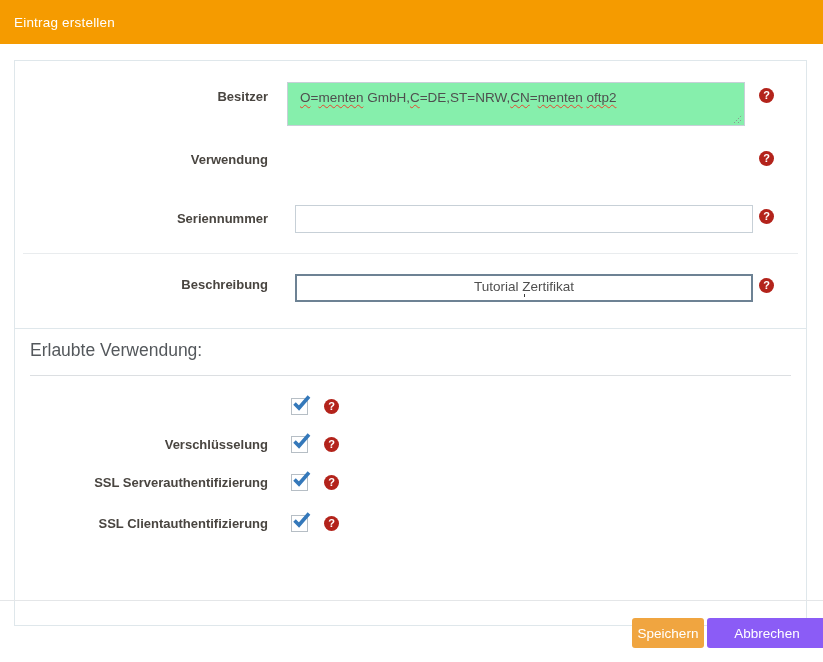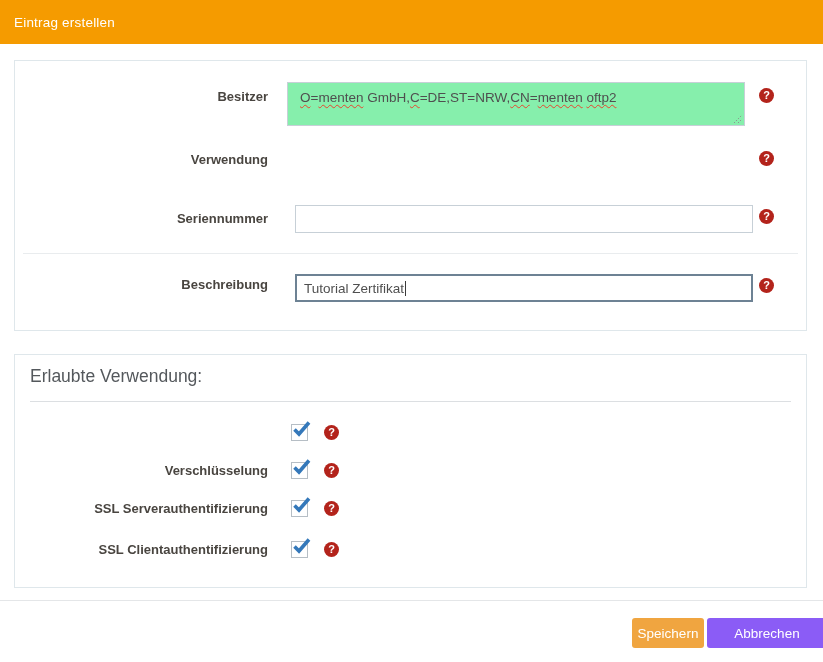--- a/index.html
+++ b/index.html
@@ -20,21 +20,21 @@
   }
   .dialog-title { color: #ffffff; font-size: 13.5px; letter-spacing: .2px; }
 
   
   .panel {
     position: absolute; left: 14px; width: 793px;
     background: #ffffff;
     border: 1px solid #dfe7eb;
   }
   .panel-form  { top: 60px;  height: 271px; }
-  .panel-usage { top: 354px; height: 234px; }
+  .panel-usage { top: 328px; height: 298px; }
 
   
   .f-label {
     position: absolute; left: 0; width: 253px;
     text-align: right;
     font-size: 13px; font-weight: 700; color: #494540;
   }
   .area {
     position: absolute; left: 272px; width: 458px; height: 44px;
     border: 1px solid #c7d0d7;
@@ -46,21 +46,21 @@
   .text-input {
     position: absolute; left: 280px; width: 458px; height: 28px;
     border: 1px solid #c7d0d7;
     padding: 4px 8px;
     font-size: 13.5px; color: #4f4f4f;
     font-family: "Liberation Sans", "DejaVu Sans", sans-serif;
     background: #fff;
     outline: none;
   }
   .input-like {
-    display: flex; align-items: center;
+    display: flex; align-items: center; flex-direction: column;
   }
   .input-like.focused { border: 2px solid #6d8294; padding: 3px 7px; }
 
   .misspelled {
     text-decoration: underline;
     text-decoration-style: wavy;
     text-decoration-color: #e8442e;
     text-decoration-thickness: 1px;
     text-underline-offset: 2px;
     text-decoration-skip-ink: none;

